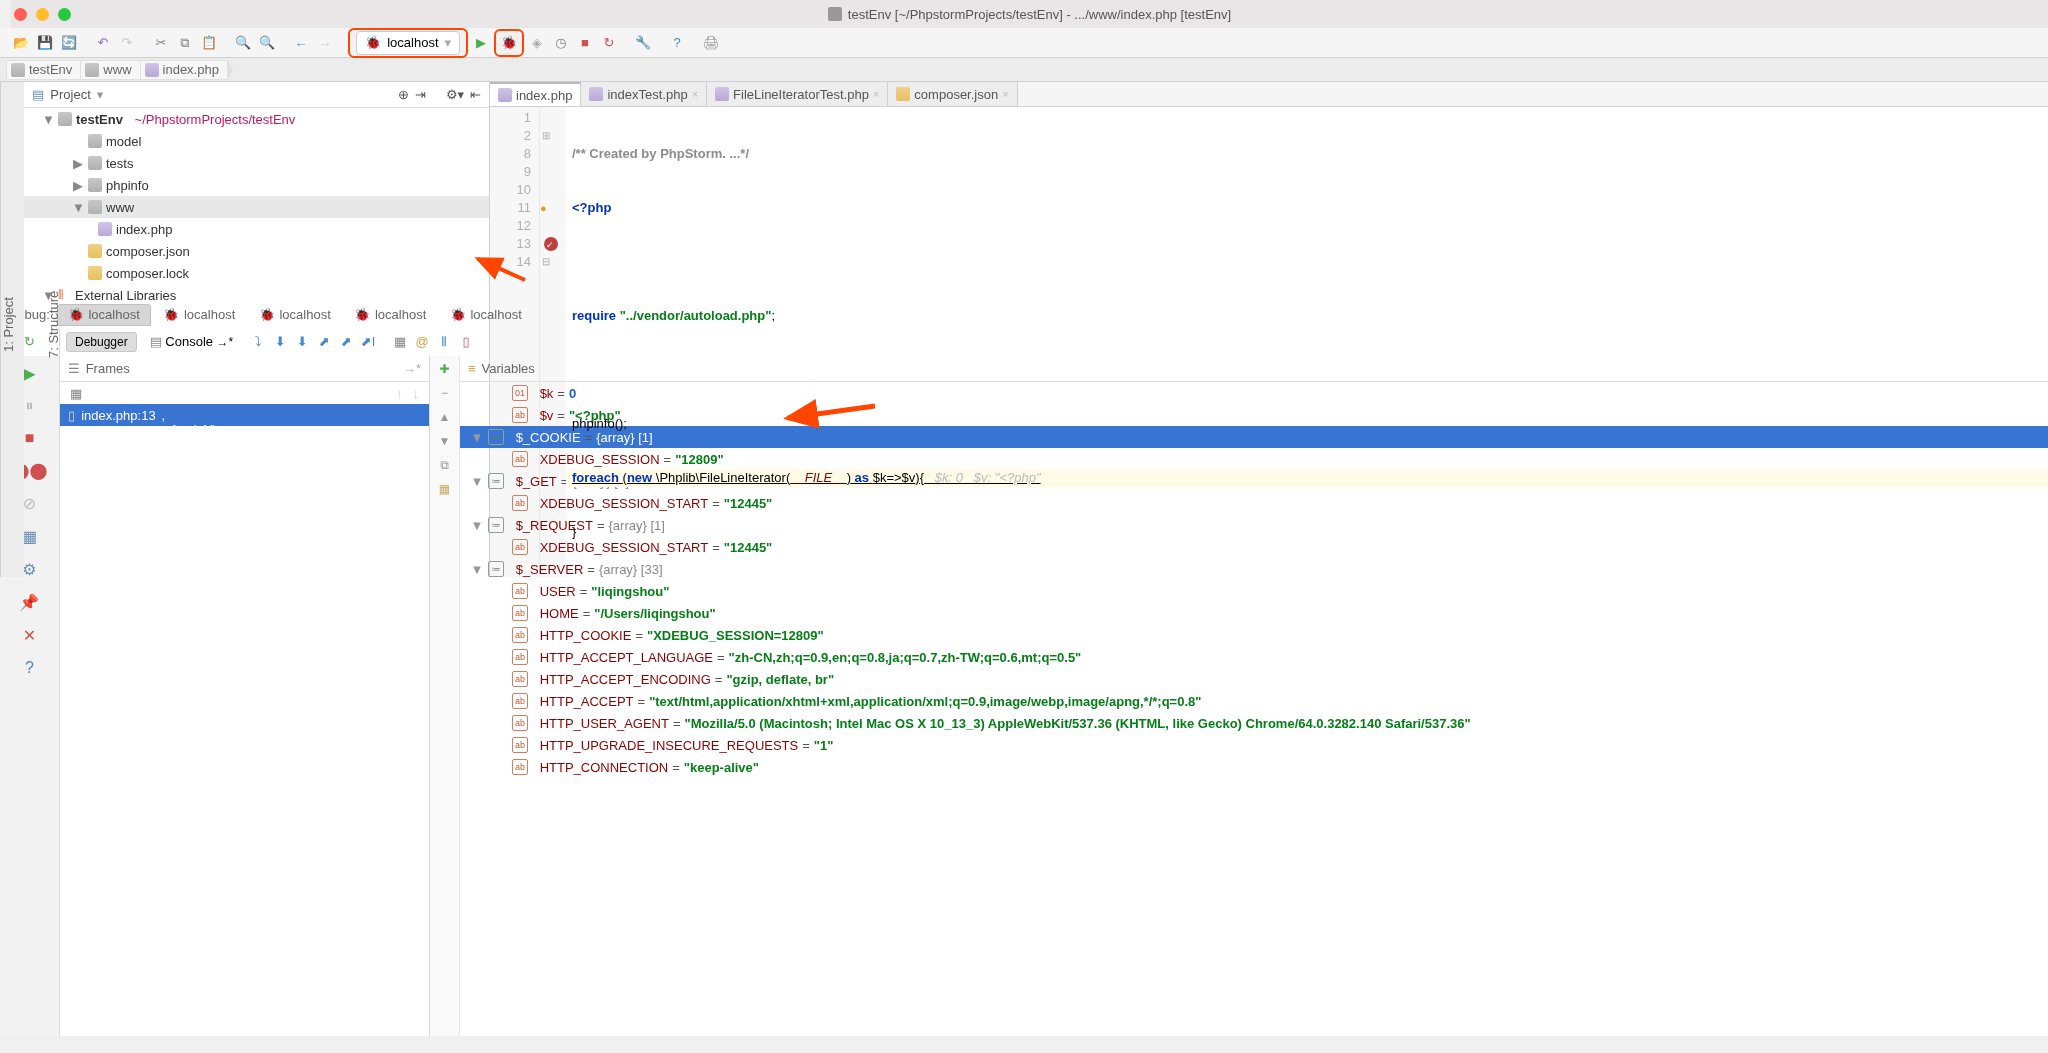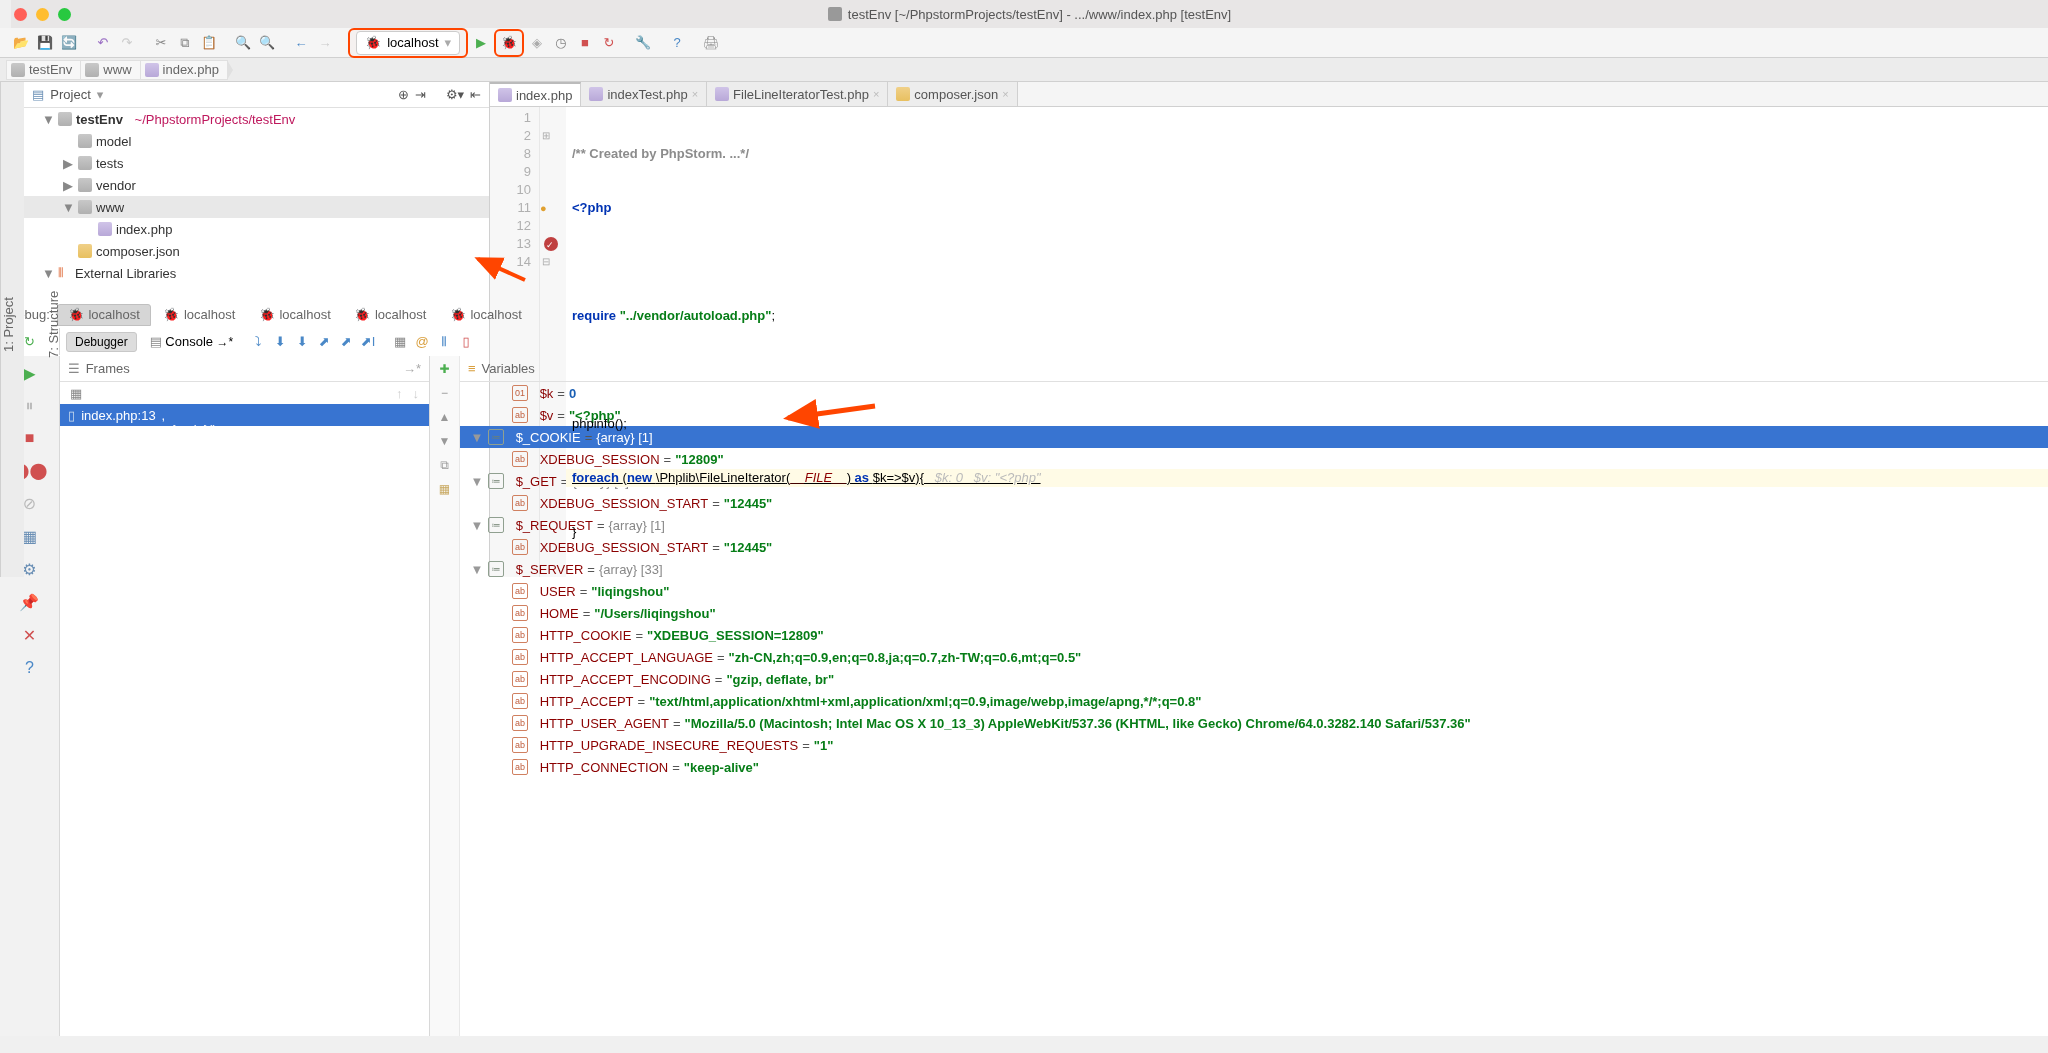--- a/index.html
+++ b/index.html
@@ -37,21 +37,21 @@
 
 .project{background:#fff;border-right:1px solid #d0d0d0;display:flex;flex-direction:column;}
 .proj-hdr{height:26px;border-bottom:1px solid #e0e0e0;display:flex;align-items:center;padding:0 8px;gap:6px;font-size:12px;color:#555;}
 .proj-hdr .sp{flex:1}
 .tree{flex:1;overflow:auto;font-size:13px;color:#333;}
 .tree-row{display:flex;align-items:center;height:22px;gap:4px;}
 .tree-row .tw{width:12px;text-align:center;color:#888;}
 .tree-row.bold{font-weight:bold;}
 .tree-row .dim{color:#be185d;font-weight:normal;}
 .tree-row.sel{background:#e8e8e8;}
-.ind1{padding-left:18px}.ind2{padding-left:38px}.ind3{padding-left:58px}
+.ind1{padding-left:18px}.ind2{padding-left:48px}.ind3{padding-left:58px}
 
 
 .editor{background:#fff;display:flex;flex-direction:column;}
 .ed-tabs{height:25px;border-bottom:1px solid #d0d0d0;display:flex;align-items:end;background:#f5f5f5;}
 .ed-tab{height:24px;display:flex;align-items:center;padding:0 8px;gap:4px;font-size:12px;color:#555;border-right:1px solid #d0d0d0;background:#ededed;}
 .ed-tab.active{background:#fff;border-top:2px solid #bbb;}
 .ed-tab .x{color:#bbb;font-size:11px;}
 .ed-body{flex:1;display:flex;font-family:Menlo,Monaco,monospace;font-size:13px;overflow:hidden;}
 .gutter{width:50px;background:#f7f7f7;border-right:1px solid #e8e8e8;text-align:right;padding-right:8px;color:#b0b0b0;line-height:18px;padding-top:2px;}
 .gut-icons{width:26px;background:#f7f7f7;line-height:18px;padding-top:2px;}
@@ -212,36 +212,41 @@
           <span>model</span>
         </div>
       <div class="tree-row ind2">
           <span class="tw">▶</span>
           <span class="ficon ic-folder"></span>
           <span>tests</span>
         </div>
       <div class="tree-row ind2">
           <span class="tw">▶</span>
           <span class="ficon ic-folder"></span>
-          <span>vendor</span>
+          <span>phpinfo</span>
         </div>
       <div class="tree-row ind2 sel">
           <span class="tw">▼</span>
           <span class="ficon ic-folder"></span>
           <span>www</span>
         </div>
       <div class="tree-row ind3">
           <span class="tw"></span>
           <span class="ficon ic-php"></span>
           <span>index.php</span>
         </div>
       <div class="tree-row ind2">
           <span class="tw"></span>
           <span class="ficon ic-json"></span>
           <span>composer.json</span>
+        </div>
+      <div class="tree-row ind2">
+          <span class="tw"></span>
+          <span class="ficon ic-json"></span>
+          <span>composer.lock</span>
         </div>
       <div class="tree-row ind1"><span class="tw">▼</span><span style="color:#e07040">⫴</span>&nbsp;<span>External Libraries</span></div>
     </div>
   </div>
 
   <div class="editor">
     <div class="ed-tabs">
       <div class="ed-tab active">
           <span class="ficon ic-php"></span>
           <span>index.php</span>

